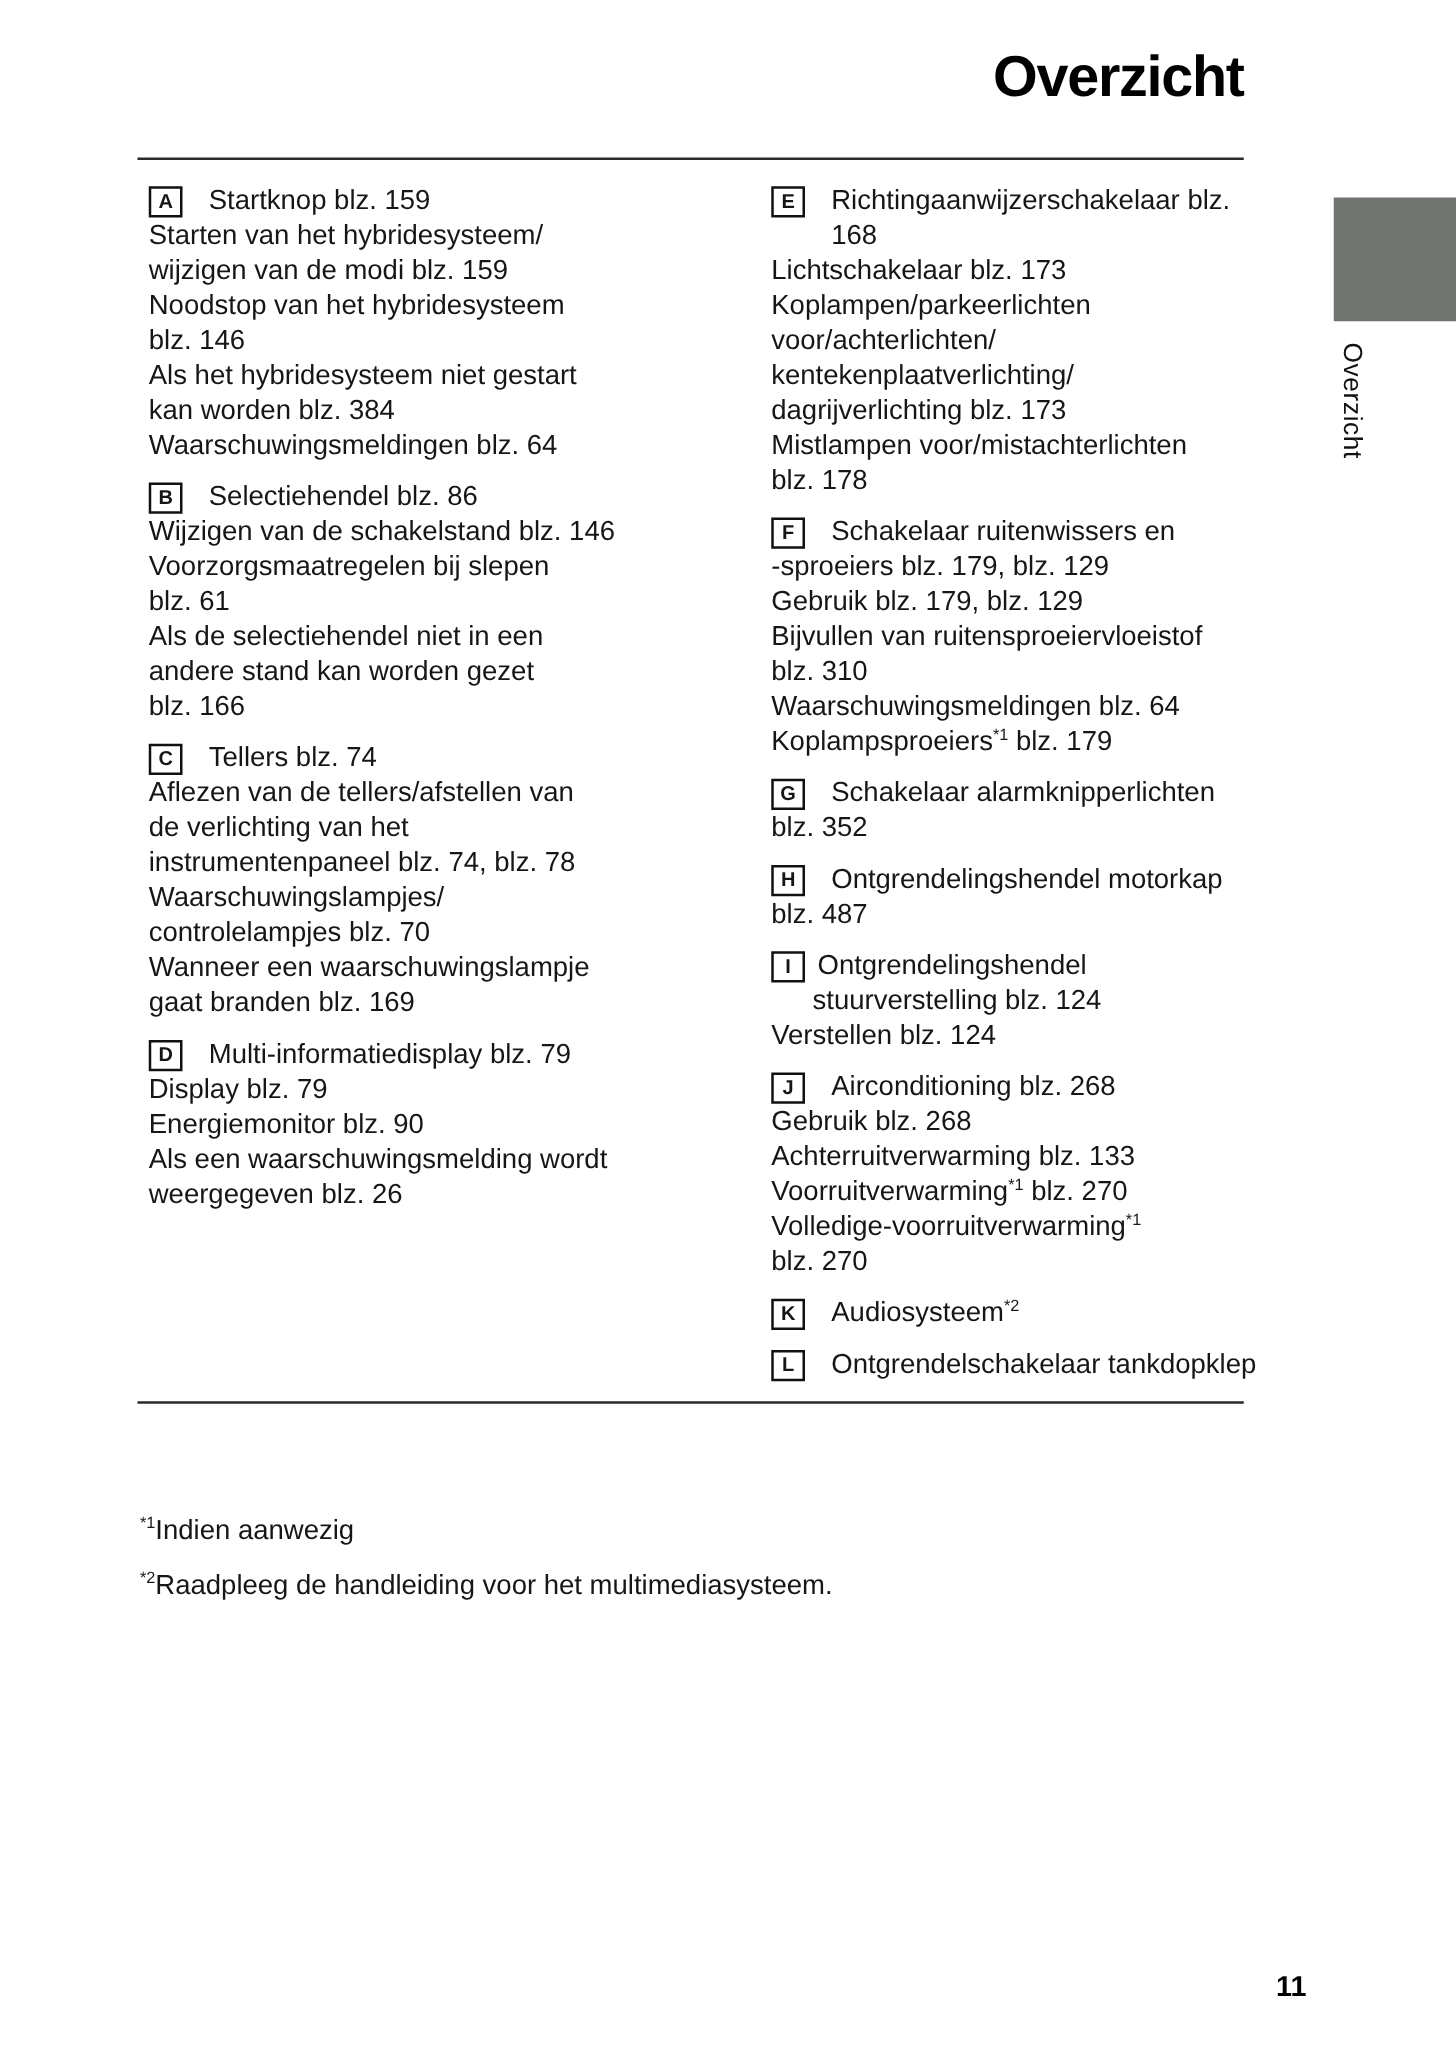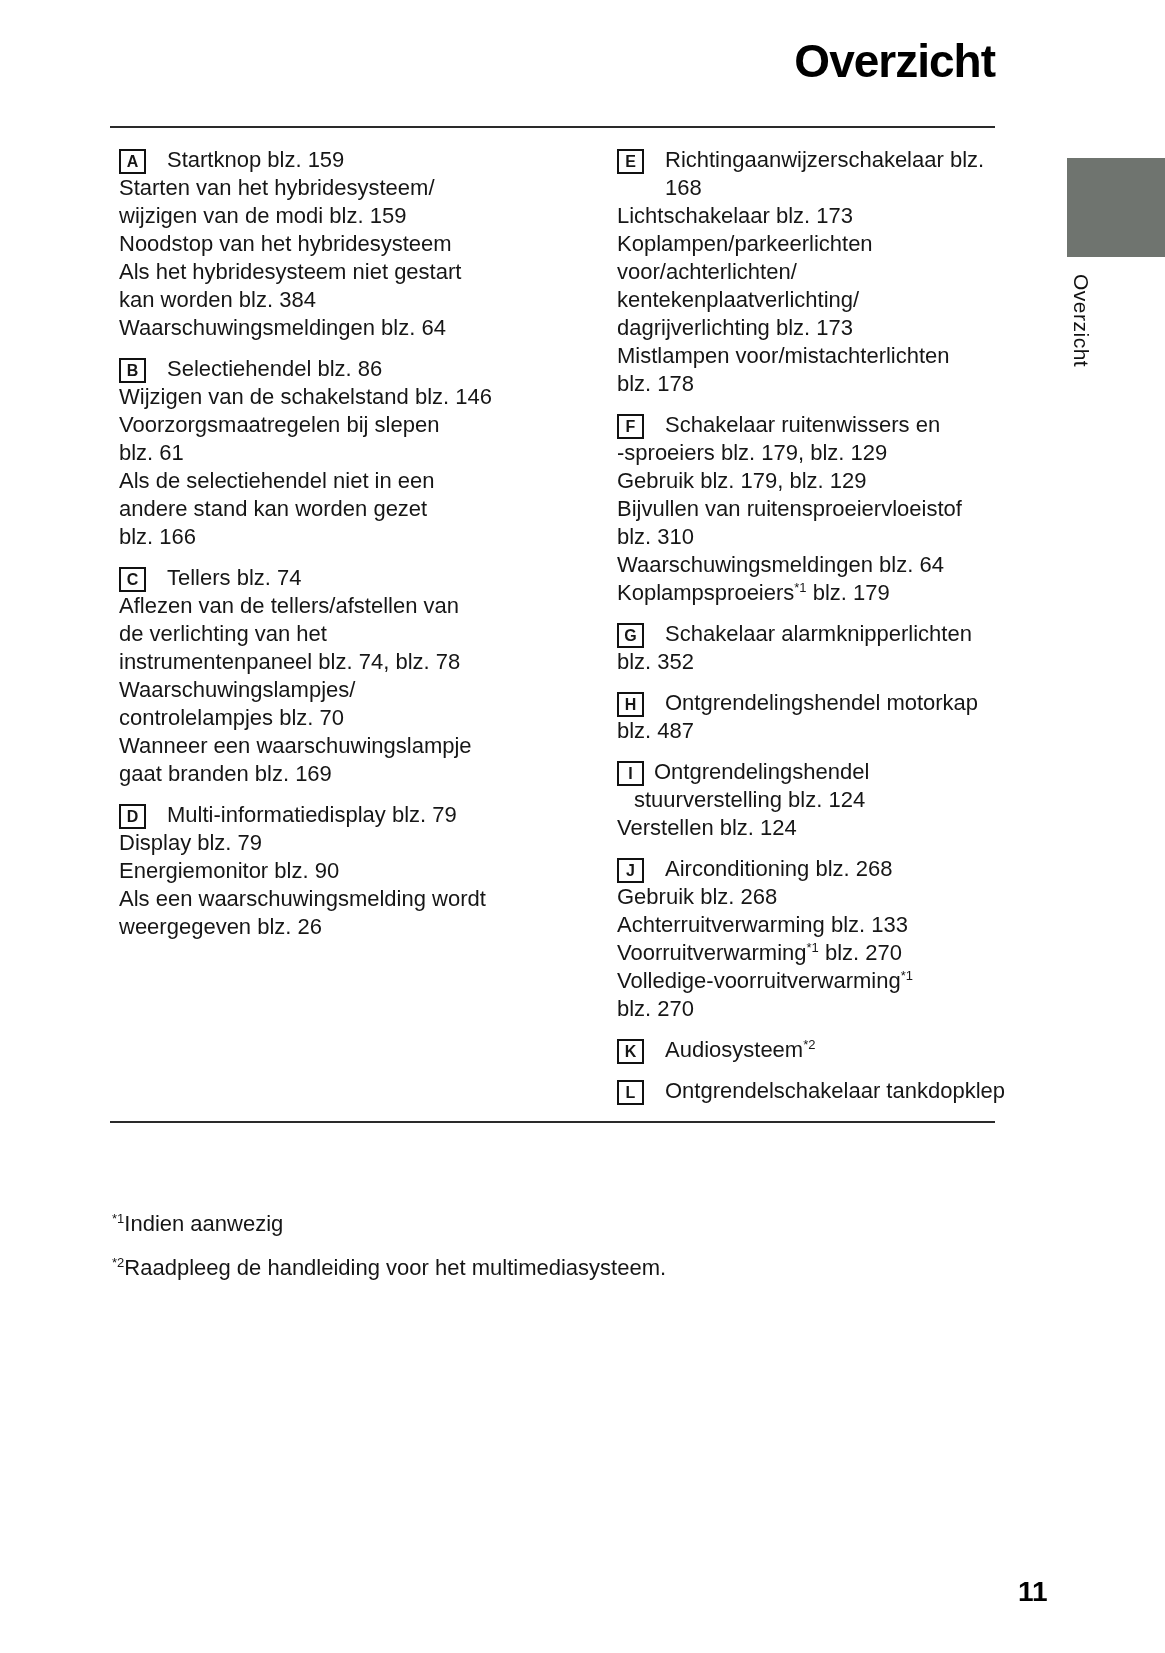--- a/index.html
+++ b/index.html
@@ -48,21 +48,21 @@
     width:27px; height:25px;
     box-sizing:border-box;
     border:2px solid #111;
     background:#fff;
     font-weight:bold;
     font-size:16px;
     line-height:21px;
     text-align:center;
   }
   .line { line-height:28px; }
-  .line.wrap { margin-left:17px; }
+  .line.wrap { margin-left:33px; }
   sup.fn {
     font-size:13px;
     vertical-align:super;
     line-height:0;
   }
 
   .side-tab {
     position:absolute;
     left:1067px; top:158px;
     width:98px; height:99px;
@@ -81,38 +81,40 @@
     position:absolute;
     left:112px; top:1210px;
     font-size:22px;
   }
   .footnote { line-height:28px; margin-bottom:16px; }
 
   .page-number {
     position:absolute;
     left:1018px; top:1576px;
     width:30px;
-    font-size:28px;
+    text-align:center;
+    font-size:23px;
     font-weight:bold;
     color:#000;
   }
 </style>
 </head>
 <body>
 
 <div class="page-title">Overzicht</div>
 
 <div class="rule rule-top"></div>
 
 <div class="column column-left">
     <div class="section">
       <div class="first-line"><span class="letter-box">A</span><span>Startknop blz. 159</span></div>
       <div class="line sub">Starten van het hybridesysteem/</div>
       <div class="line sub">wijzigen van de modi blz. 159</div>
       <div class="line sub">Noodstop van het hybridesysteem</div>
+      <div class="line sub">blz. 146</div>
       <div class="line sub">Als het hybridesysteem niet gestart</div>
       <div class="line sub">kan worden blz. 384</div>
       <div class="line sub">Waarschuwingsmeldingen blz. 64</div>
     </div>
     <div class="section">
       <div class="first-line"><span class="letter-box">B</span><span>Selectiehendel blz. 86</span></div>
       <div class="line sub">Wijzigen van de schakelstand blz. 146</div>
       <div class="line sub">Voorzorgsmaatregelen bij slepen</div>
       <div class="line sub">blz. 61</div>
       <div class="line sub">Als de selectiehendel niet in een</div>

